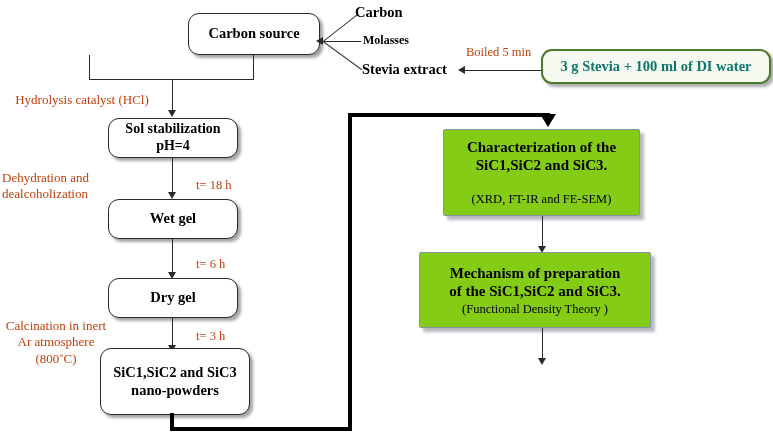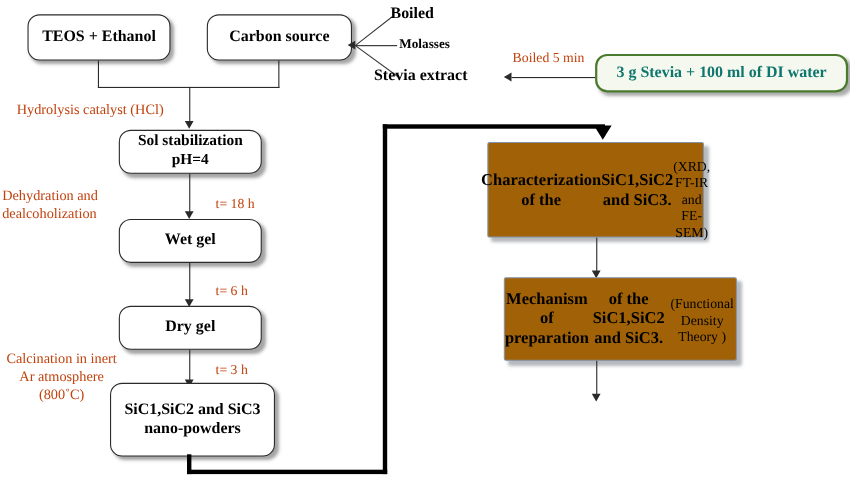--- a/index.html
+++ b/index.html
@@ -43,24 +43,24 @@
     align-items: center;
     justify-content: center;
     text-align: center;
     font-weight: bold;
     color: #0f766e;
   }
   
   .sbox {
     border: 1.4px solid #8494a8;
     border-radius: 2px;
-    background: #a16207;
+    background: #84cc16;
     box-shadow: 4px 4px 3px rgba(120,125,135,0.55);
     display: flex;
-    flex-direction: row;
+    flex-direction: column;
     align-items: center;
     justify-content: center;
     text-align: center;
     color: #000000;
   }
   .sbox .ttl { font-weight: bold; line-height: 1.2; }
   .sbox .sub { font-weight: normal; }
 
   
   .note {
@@ -102,45 +102,42 @@
     border-top: 4px solid transparent;
     border-bottom: 4px solid transparent;
     border-right: 7px solid #2a2a2a;
   }
 </style>
 </head>
 <body>
 
 <div id="canvas">
 
-  <div class="abs rbox" style="left:25px; top:13px; width:130px; height:42px; font-size:14.5px;">
-    <span>TEOS + Ethanol</span>
-  </div>
 
   <div class="abs rbox" style="left:188px; top:13px; width:132px; height:42px; font-size:14.5px;">
     <span>Carbon source</span>
   </div>
 
   <div class="abs vline" style="left:89px; top:55px; height:25px;"></div>
   <div class="abs vline" style="left:253px; top:55px; height:25px;"></div>
   <div class="abs hline" style="left:89px; top:79px; width:165px;"></div>
   <div class="abs vline" style="left:172px; top:79px; height:32px;"></div>
   <div class="abs arrow-down" style="left:168px; top:110px;"></div>
 
   <div class="abs arrow-left-sm" style="left:316px; top:37px;"></div>
 
   <div class="abs diag" style="left:323px; top:41px; width:43px; transform: rotate(-38deg);"></div>
 
   <div class="abs hline" style="left:323px; top:41px; width:38px;"></div>
 
   <div class="abs diag" style="left:323px; top:41px; width:48px; transform: rotate(36deg);"></div>
 
-  <div class="abs rtext" style="left:355px; top:4px; font-size:14.5px;">Boiled</div>
+  <div class="abs rtext" style="left:355px; top:4px; font-size:14.5px;">Carbon</div>
   <div class="abs rtext" style="left:363px; top:33px; font-size:12px;">Molasses</div>
-  <div class="abs rtext" style="left:340px; top:61px; font-size:14.5px;">Stevia extract</div>
+  <div class="abs rtext" style="left:362px; top:61px; font-size:14.5px;">Stevia extract</div>
 
   <div class="abs gbox" style="left:541px; top:49px; width:230px; height:35px; font-size:14.5px;">
     <span>3 g Stevia  + 100 ml of DI water</span>
   </div>
   <div class="abs hline" style="left:465px; top:70px; width:76px;"></div>
   <div class="abs arrow-left" style="left:458px; top:66px;"></div>
   <div class="abs note" style="left:466px; top:45px; width:100px; font-size:12.5px; text-align:left;">Boiled 5 min</div>
 
   <div class="abs note" style="left:2px; top:92px; width:160px; font-size:13px; text-align:center;">Hydrolysis catalyst (HCl)</div>
 
@@ -190,21 +187,21 @@
 
   <div class="abs sbox" style="left:443px; top:129px; width:197px; height:87px;">
     <span class="ttl" style="font-size:15px;">Characterization of the</span>
     <span class="ttl" style="font-size:15px;">SiC1,SiC2 and SiC3.</span>
     <span class="sub" style="font-size:12.5px; margin-top:18px;">(XRD, FT-IR and FE-SEM)</span>
   </div>
 
   <div class="abs vline" style="left:542px; top:216px; height:33px;"></div>
   <div class="abs arrow-down" style="left:538px; top:246px;"></div>
 
-  <div class="abs sbox" style="left:458px; top:252px; width:212px; height:76px;">
+  <div class="abs sbox" style="left:419px; top:252px; width:232px; height:76px;">
     <span class="ttl" style="font-size:15px;">Mechanism of preparation</span>
     <span class="ttl" style="font-size:15px;">of the SiC1,SiC2 and SiC3.</span>
     <span class="sub" style="font-size:12.5px; margin-top:2px;">(Functional Density Theory )</span>
   </div>
 
   <div class="abs vline" style="left:542px; top:328px; height:34px;"></div>
   <div class="abs arrow-down" style="left:538px; top:358px;"></div>
 
 
 </div>

